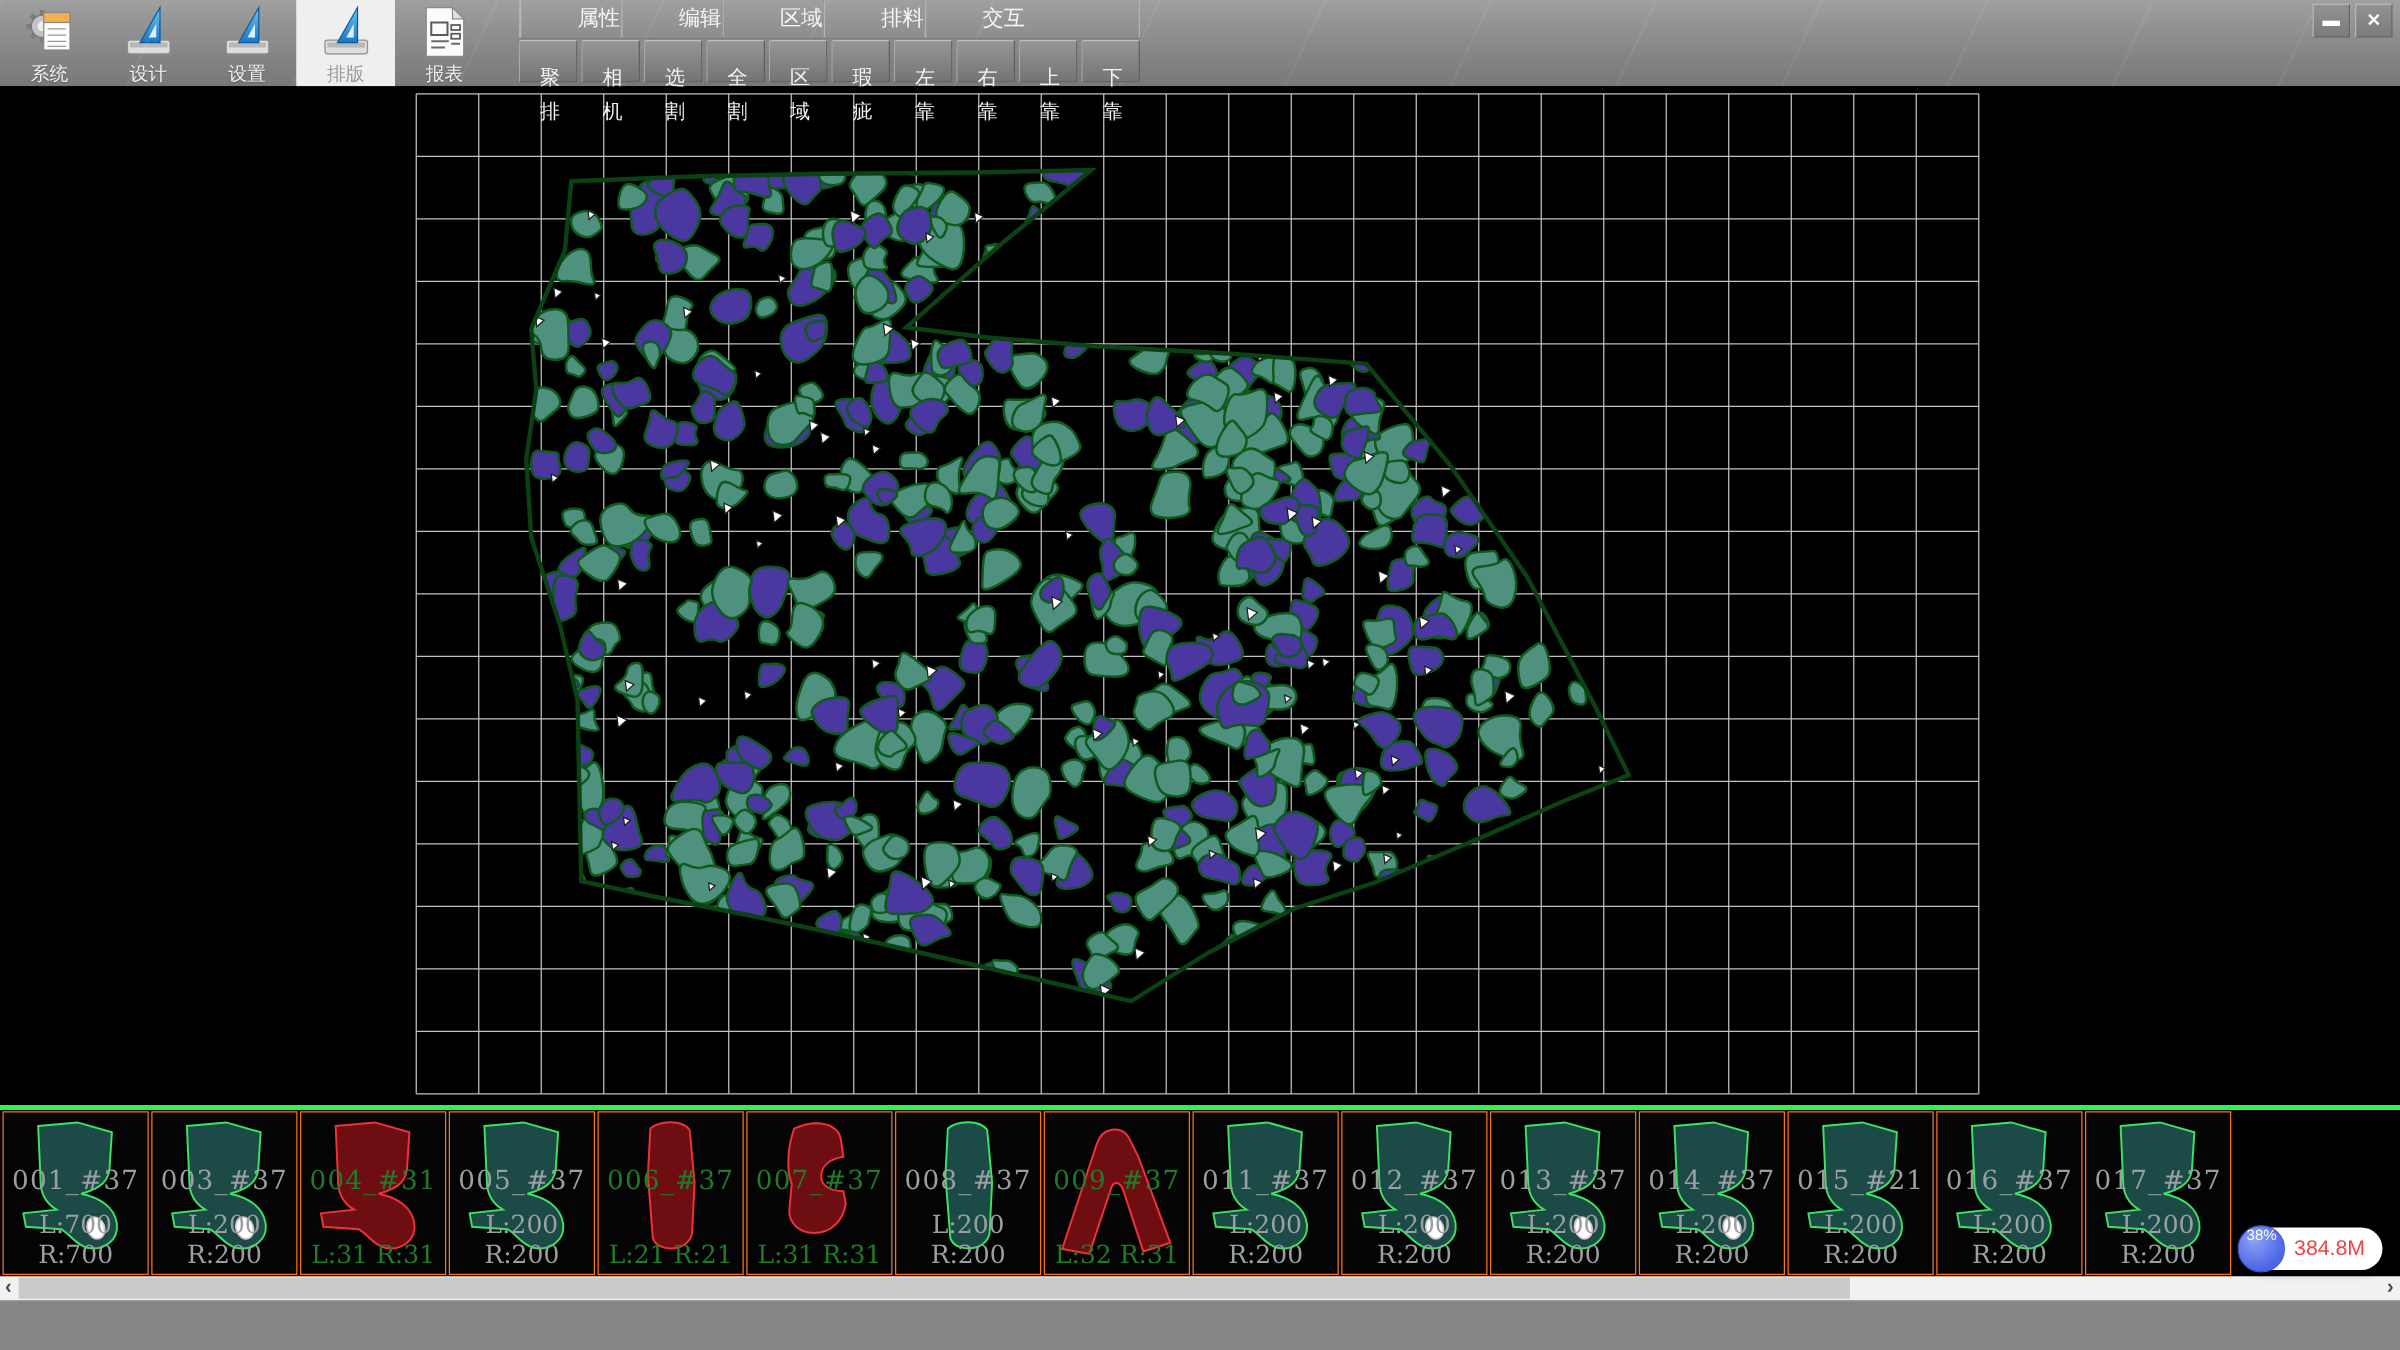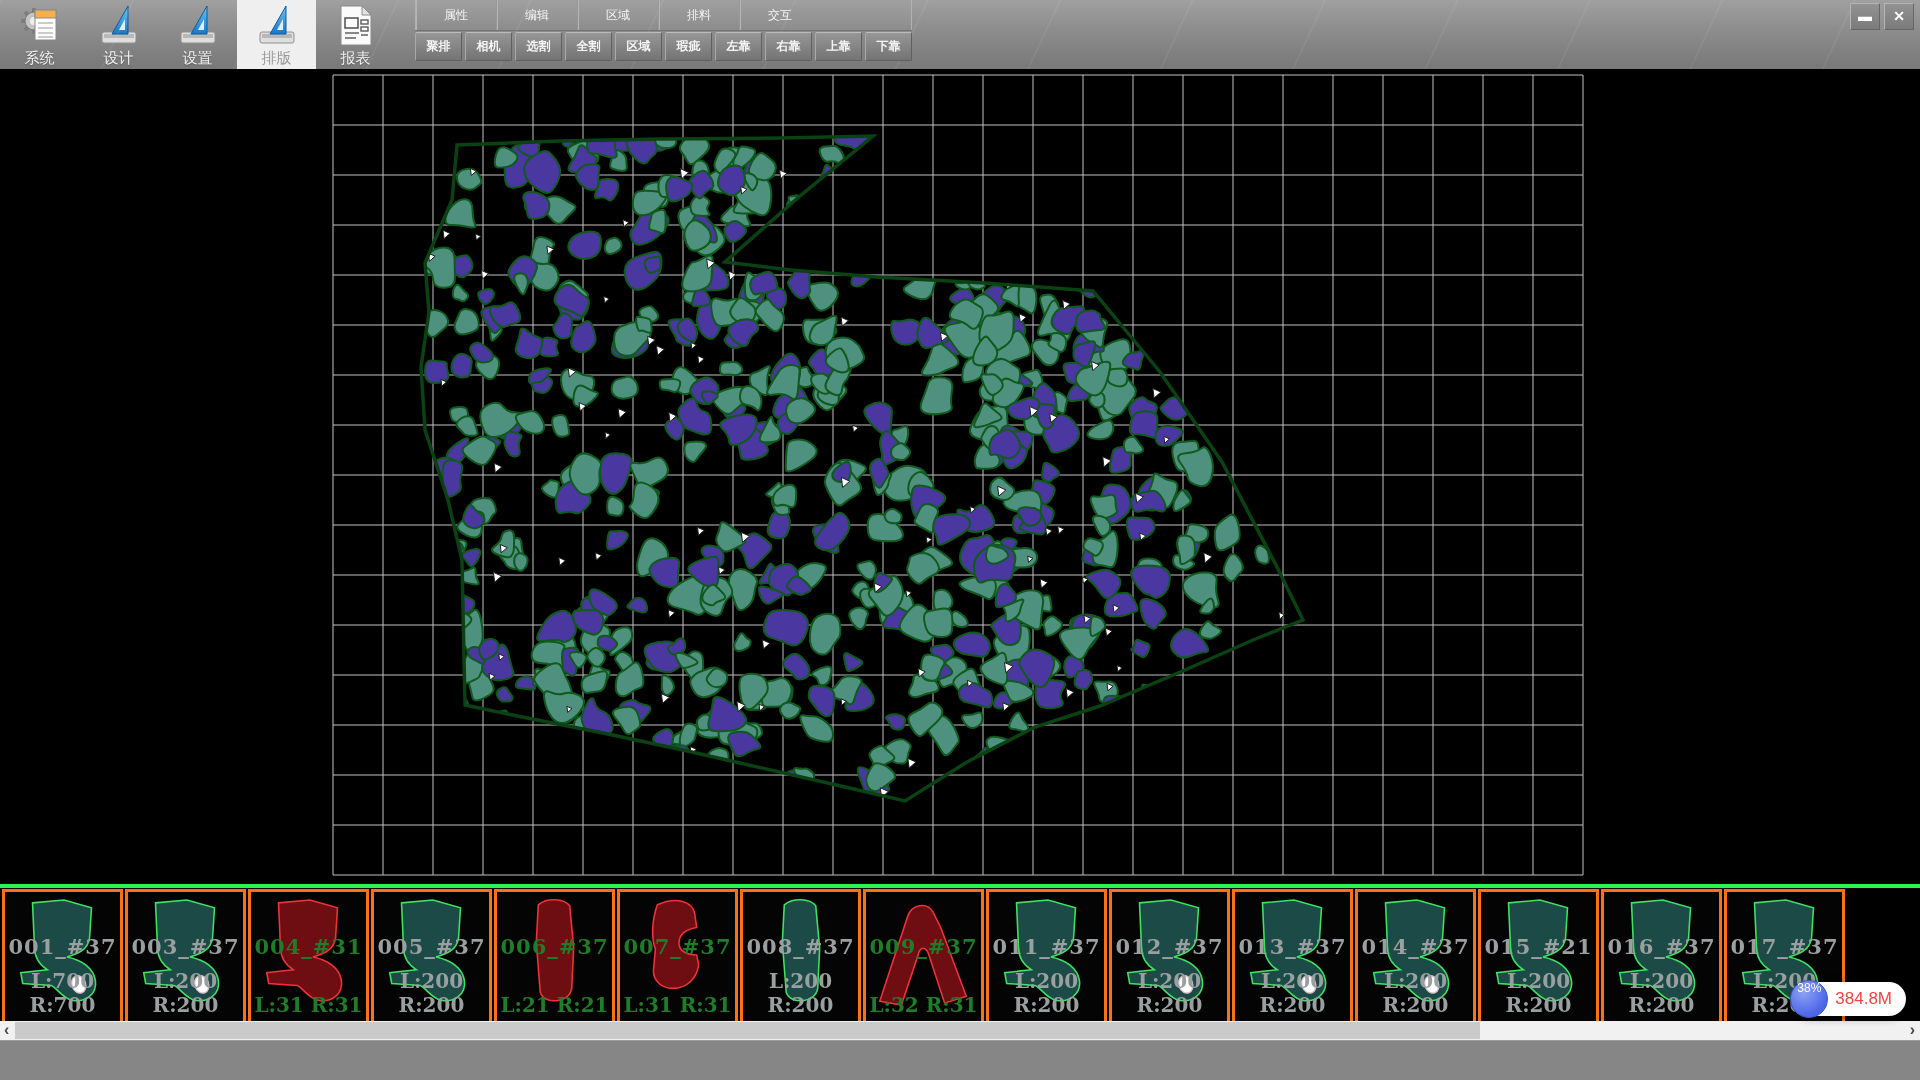--- a/index.html
+++ b/index.html
@@ -11,40 +11,40 @@
     background:repeating-linear-gradient(115deg,rgba(255,255,255,.05) 0 2px,transparent 2px 120px);}
   .apps{position:absolute;left:0;top:0;height:69px;display:flex;}
   .app{width:79px;height:69px;text-align:center;cursor:pointer;position:relative;}
   .app.active{background:#efefef;}
   .app svg{margin-top:2px;}
   .app-label{font-size:15px;color:#f0f0f0;margin-top:-3px;text-shadow:0 1px 1px rgba(0,0,0,.25);}
   .app.active .app-label{color:#9a9a9a;text-shadow:none;}
   .menus{position:absolute;left:415px;top:0;z-index:2;}
   .tabs{display:flex;height:30px;border-left:1px solid #b2b2b2;border-right:1px solid #b2b2b2;
     box-shadow:0 1px 0 rgba(0,0,0,.18);}
-  .tab{width:80px;height:30px;line-height:30px;text-align:center;color:#f5f5f5;font-size:12px;
+  .tab{width:80px;height:30px;line-height:30px;text-align:right;color:#f5f5f5;font-size:17px;
     border-right:1px solid #989898;box-shadow:inset 1px 0 0 #b6b6b6;cursor:pointer;}
   .tab:last-child{border-right:none;}
   .actions{display:flex;gap:3px;margin-top:2px;}
-  .act{width:47px;height:29px;line-height:27px;text-align:center;color:#f5f5f5;font-size:12px;
+  .act{width:47px;height:29px;line-height:27px;text-align:center;color:#f5f5f5;font-size:16px;
     background:linear-gradient(180deg,#969696,#747474);
     border:1px solid #5f5f5f;border-top-color:#bdbdbd;border-left-color:#aaa;
-    border-radius:2px;cursor:pointer;padding:0;font-family:inherit;font-weight:bold;}
+    border-radius:2px;cursor:pointer;padding:16px;font-family:inherit;}
   .winctl{position:absolute;top:3px;right:6px;display:flex;gap:4px;z-index:3;}
   .wbtn{width:28px;height:25px;line-height:25px;text-align:center;color:#fff;font-weight:bold;
     font-size:14px;background:linear-gradient(180deg,#929292,#7b7b7b);
     border:1px solid #666;border-top-color:#b5b5b5;border-left-color:#b5b5b5;cursor:pointer;}
   
   .canvas-wrap{position:absolute;top:69px;left:0;width:1920px;height:815px;background:#000;}
   .canvas-wrap svg{position:absolute;inset:0;}
   
   .divider{position:absolute;top:884px;left:0;width:1920px;height:4px;background:#2ef353;}
   .thumbs{position:absolute;top:888px;left:0;width:1920px;height:133px;background:#000;
     display:flex;gap:2px;padding:1px 0 0 2px;box-sizing:border-box;overflow:hidden;}
-  .thumb{flex:0 0 115px;height:129px;border:3px solid #f97316;position:relative;background:#040404;cursor:pointer;font-weight:bold;}
+  .thumb{flex:0 0 115px;height:129px;border:1px solid #f97316;position:relative;background:#040404;cursor:pointer;}
   .thumb svg{position:absolute;top:2px;left:0;}
   .tlabel{position:absolute;top:42px;left:0;width:100%;text-align:center;
     font-family:"DejaVu Serif",serif;font-size:21px;color:#9aa0a0;letter-spacing:1px;pointer-events:none;}
   .tsizes{position:absolute;bottom:4px;left:0;width:100%;text-align:center;
     font-family:"DejaVu Serif",serif;font-size:20px;color:#9aa0a0;pointer-events:none;}
   .green-text{color:#1f7d2a !important;}
   
   .hscroll{position:absolute;top:1021px;left:0;width:1920px;height:19px;background:#f1f1f1;}
   .hthumb{position:absolute;left:15px;top:1px;height:17px;width:1465px;background:#cacaca;}
   .harrow{position:absolute;top:0;height:19px;line-height:17px;font-size:16px;color:#4a4a4a;

